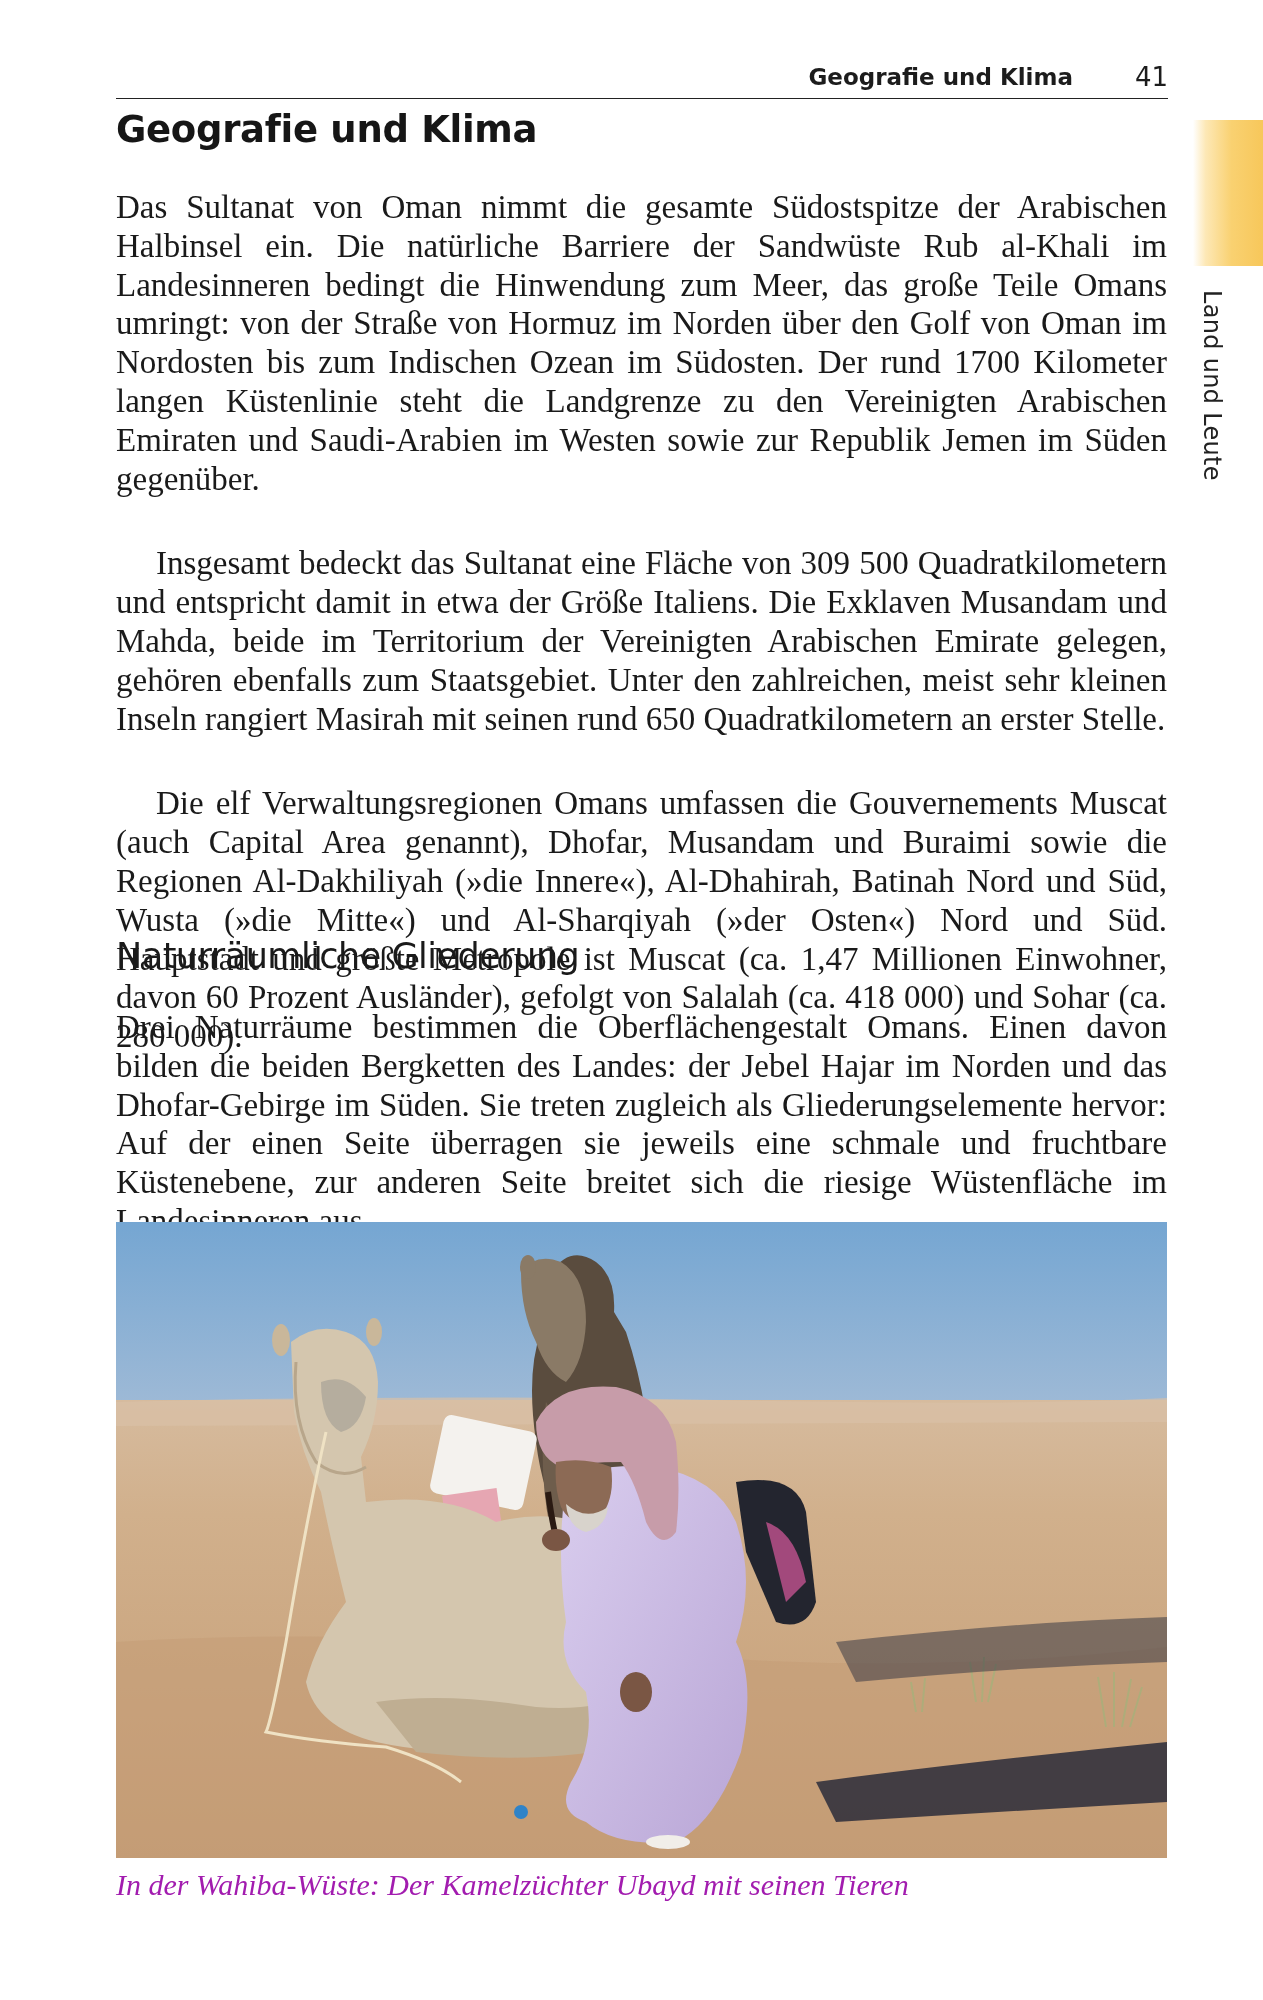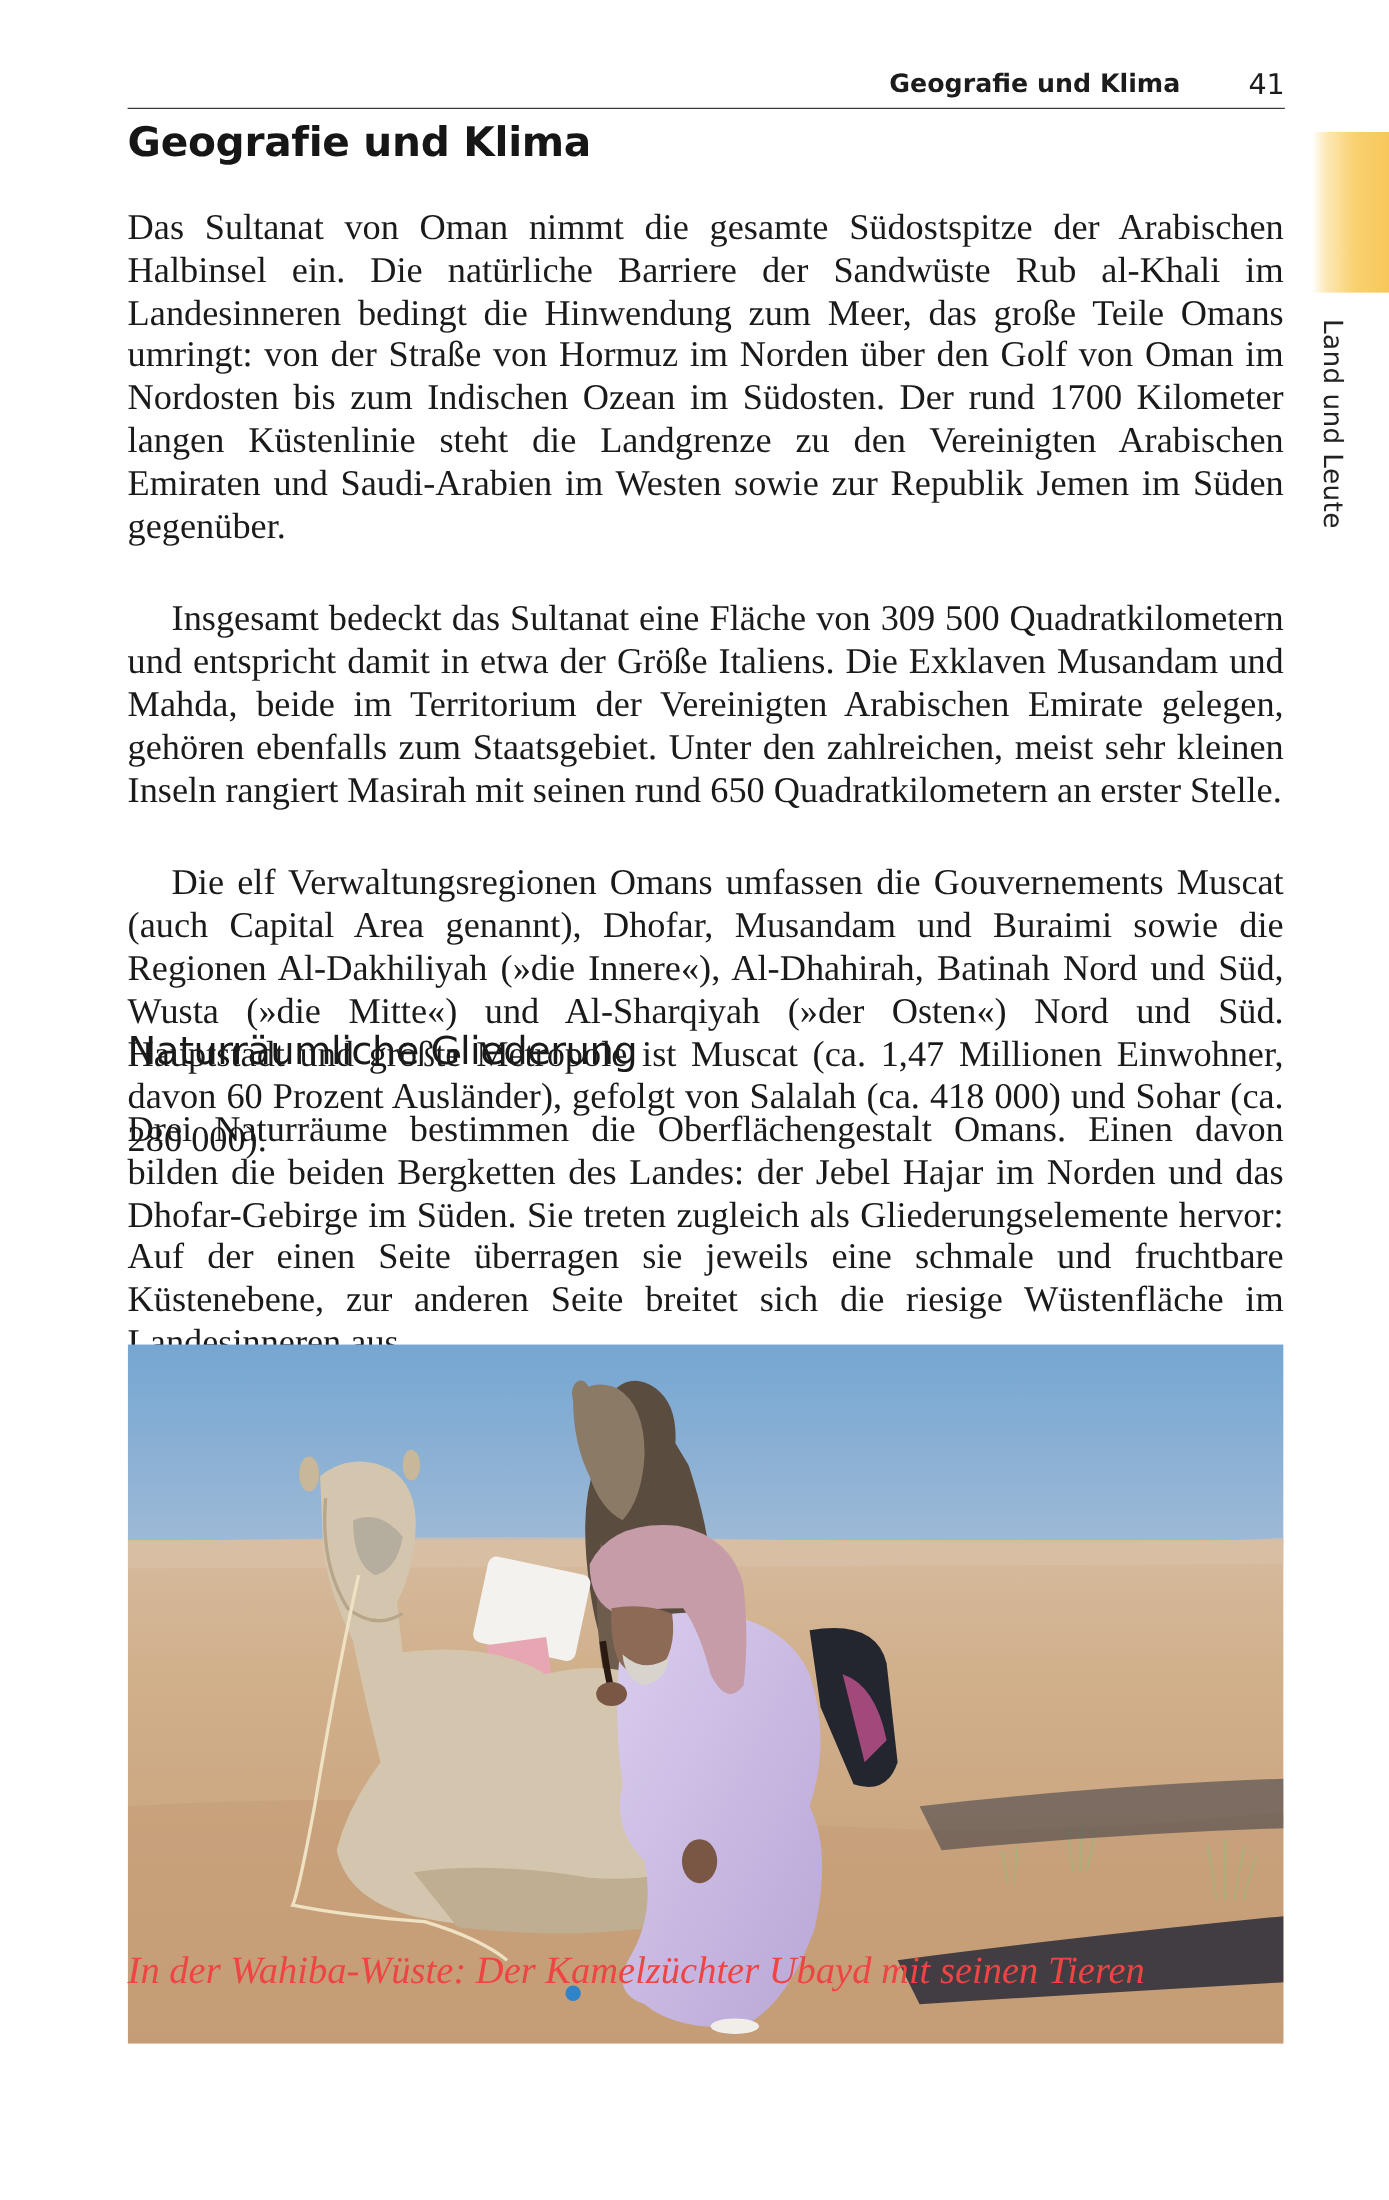--- a/index.html
+++ b/index.html
@@ -53,22 +53,22 @@
     letter-spacing: -0.5px;
   }
   #block2 { top: 1008px; }
 
   .photo {
     position: absolute; left: 116px; top: 1222px; width: 1051px; height: 636px; overflow: hidden;
   }
   .photo svg { display: block; }
 
   .caption {
-    position: absolute; left: 116px; top: 1772px;
-    font-family: "Liberation Serif", serif; font-style: italic; font-size: 35px; color: #ef4444;
+    position: absolute; left: 116px; top: 1868px;
+    font-family: "Liberation Serif", serif; font-style: italic; font-size: 30px; color: #a21caf;
   }
 </style>
 </head>
 <body>
 
 <header class="running-head">
   <span class="running-title">Geografie und Klima</span>
   <span class="page-number">41</span>
 </header>
 

